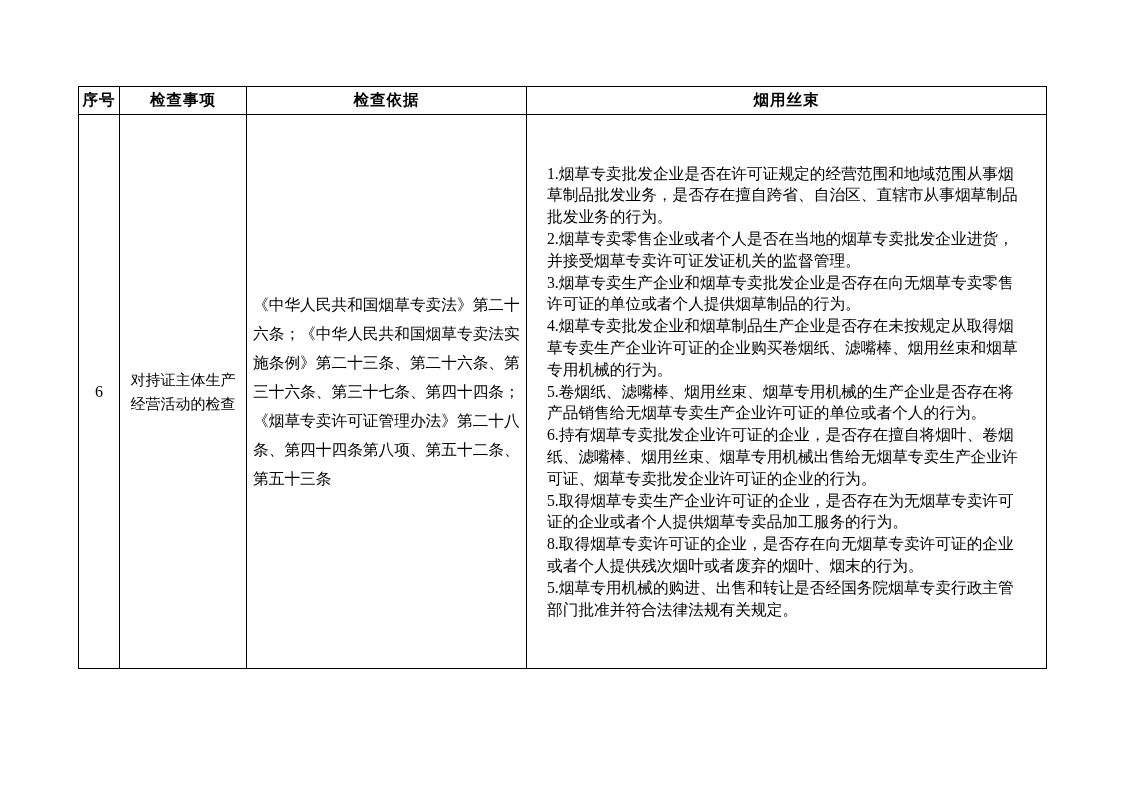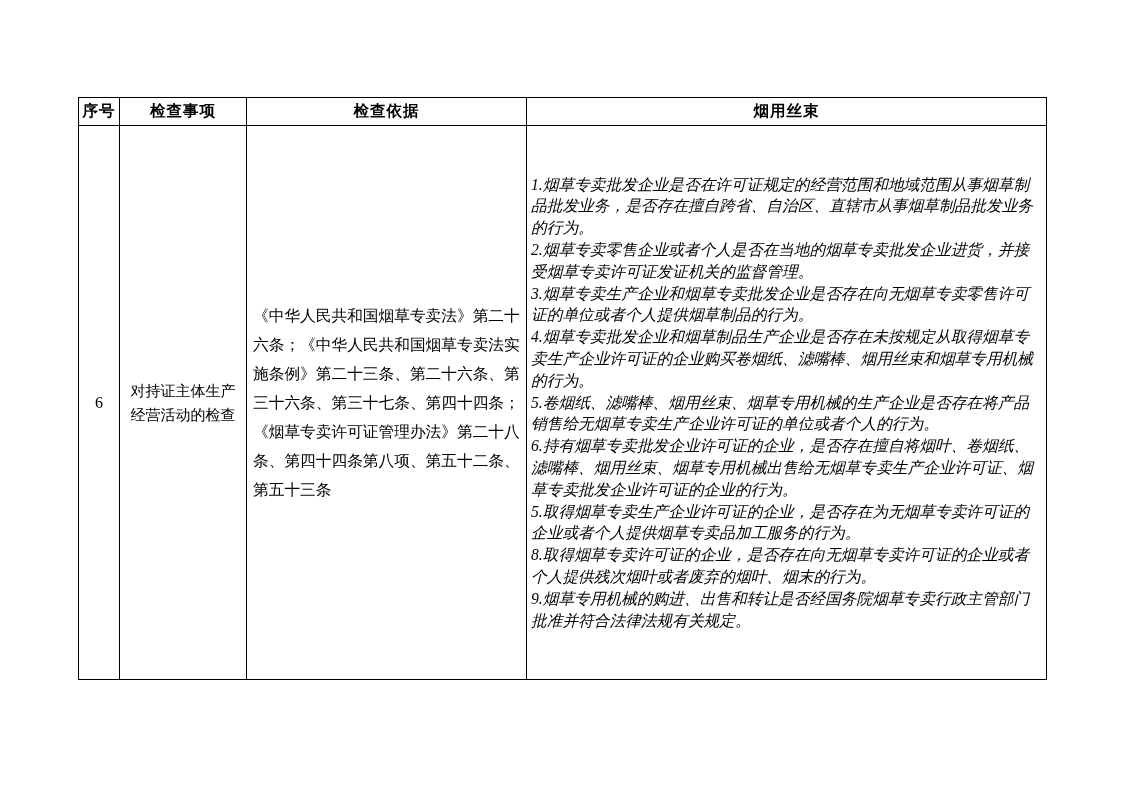--- a/index.html
+++ b/index.html
@@ -16,21 +16,21 @@
   .sheet {
     position: relative;
     width: 1122px;
     height: 793px;
     background: #ffffff;
     overflow: hidden;
   }
   table.inspection {
     position: absolute;
     left: 78px;
-    top: 97px;
+    top: 86px;
     border-collapse: collapse;
     table-layout: fixed;
     width: 968px;
   }
   table.inspection th,
   table.inspection td {
     border: 1.5px solid #000000;
     vertical-align: middle;
     overflow: hidden;
   }
@@ -60,22 +60,21 @@
   td.c-basis {
     text-align: left;
     font-size: 15.7px;
     line-height: 29px;
     padding: 0 6px;
   }
   td.c-points {
     text-align: left;
     font-size: 15.7px;
     line-height: 21.8px;
-    padding: 0 4px;
-    font-style: italic;
+    padding: 0 20px;
   }
   td.c-points p {
     margin: 0;
     padding: 0;
   }
 </style>
 </head>
 <body>
 
 <div class="sheet">
@@ -101,18 +100,18 @@
         <td class="c-basis">《中华人民共和国烟草专卖法》第二十六条；《中华人民共和国烟草专卖法实施条例》第二十三条、第二十六条、第三十六条、第三十七条、第四十四条；《烟草专卖许可证管理办法》第二十八条、第四十四条第八项、第五十二条、第五十三条</td>
         <td class="c-points">
           <p>1.烟草专卖批发企业是否在许可证规定的经营范围和地域范围从事烟草制品批发业务，是否存在擅自跨省、自治区、直辖市从事烟草制品批发业务的行为。</p>
           <p>2.烟草专卖零售企业或者个人是否在当地的烟草专卖批发企业进货，并接受烟草专卖许可证发证机关的监督管理。</p>
           <p>3.烟草专卖生产企业和烟草专卖批发企业是否存在向无烟草专卖零售许可证的单位或者个人提供烟草制品的行为。</p>
           <p>4.烟草专卖批发企业和烟草制品生产企业是否存在未按规定从取得烟草专卖生产企业许可证的企业购买卷烟纸、滤嘴棒、烟用丝束和烟草专用机械的行为。</p>
           <p>5.卷烟纸、滤嘴棒、烟用丝束、烟草专用机械的生产企业是否存在将产品销售给无烟草专卖生产企业许可证的单位或者个人的行为。</p>
           <p>6.持有烟草专卖批发企业许可证的企业，是否存在擅自将烟叶、卷烟纸、滤嘴棒、烟用丝束、烟草专用机械出售给无烟草专卖生产企业许可证、烟草专卖批发企业许可证的企业的行为。</p>
           <p>5.取得烟草专卖生产企业许可证的企业，是否存在为无烟草专卖许可证的企业或者个人提供烟草专卖品加工服务的行为。</p>
           <p>8.取得烟草专卖许可证的企业，是否存在向无烟草专卖许可证的企业或者个人提供残次烟叶或者废弃的烟叶、烟末的行为。</p>
-          <p>9.烟草专用机械的购进、出售和转让是否经国务院烟草专卖行政主管部门批准并符合法律法规有关规定。</p>
+          <p>5.烟草专用机械的购进、出售和转让是否经国务院烟草专卖行政主管部门批准并符合法律法规有关规定。</p>
         </td>
       </tr>
     </tbody>
   </table>
 </div>
 
 </body></html>

